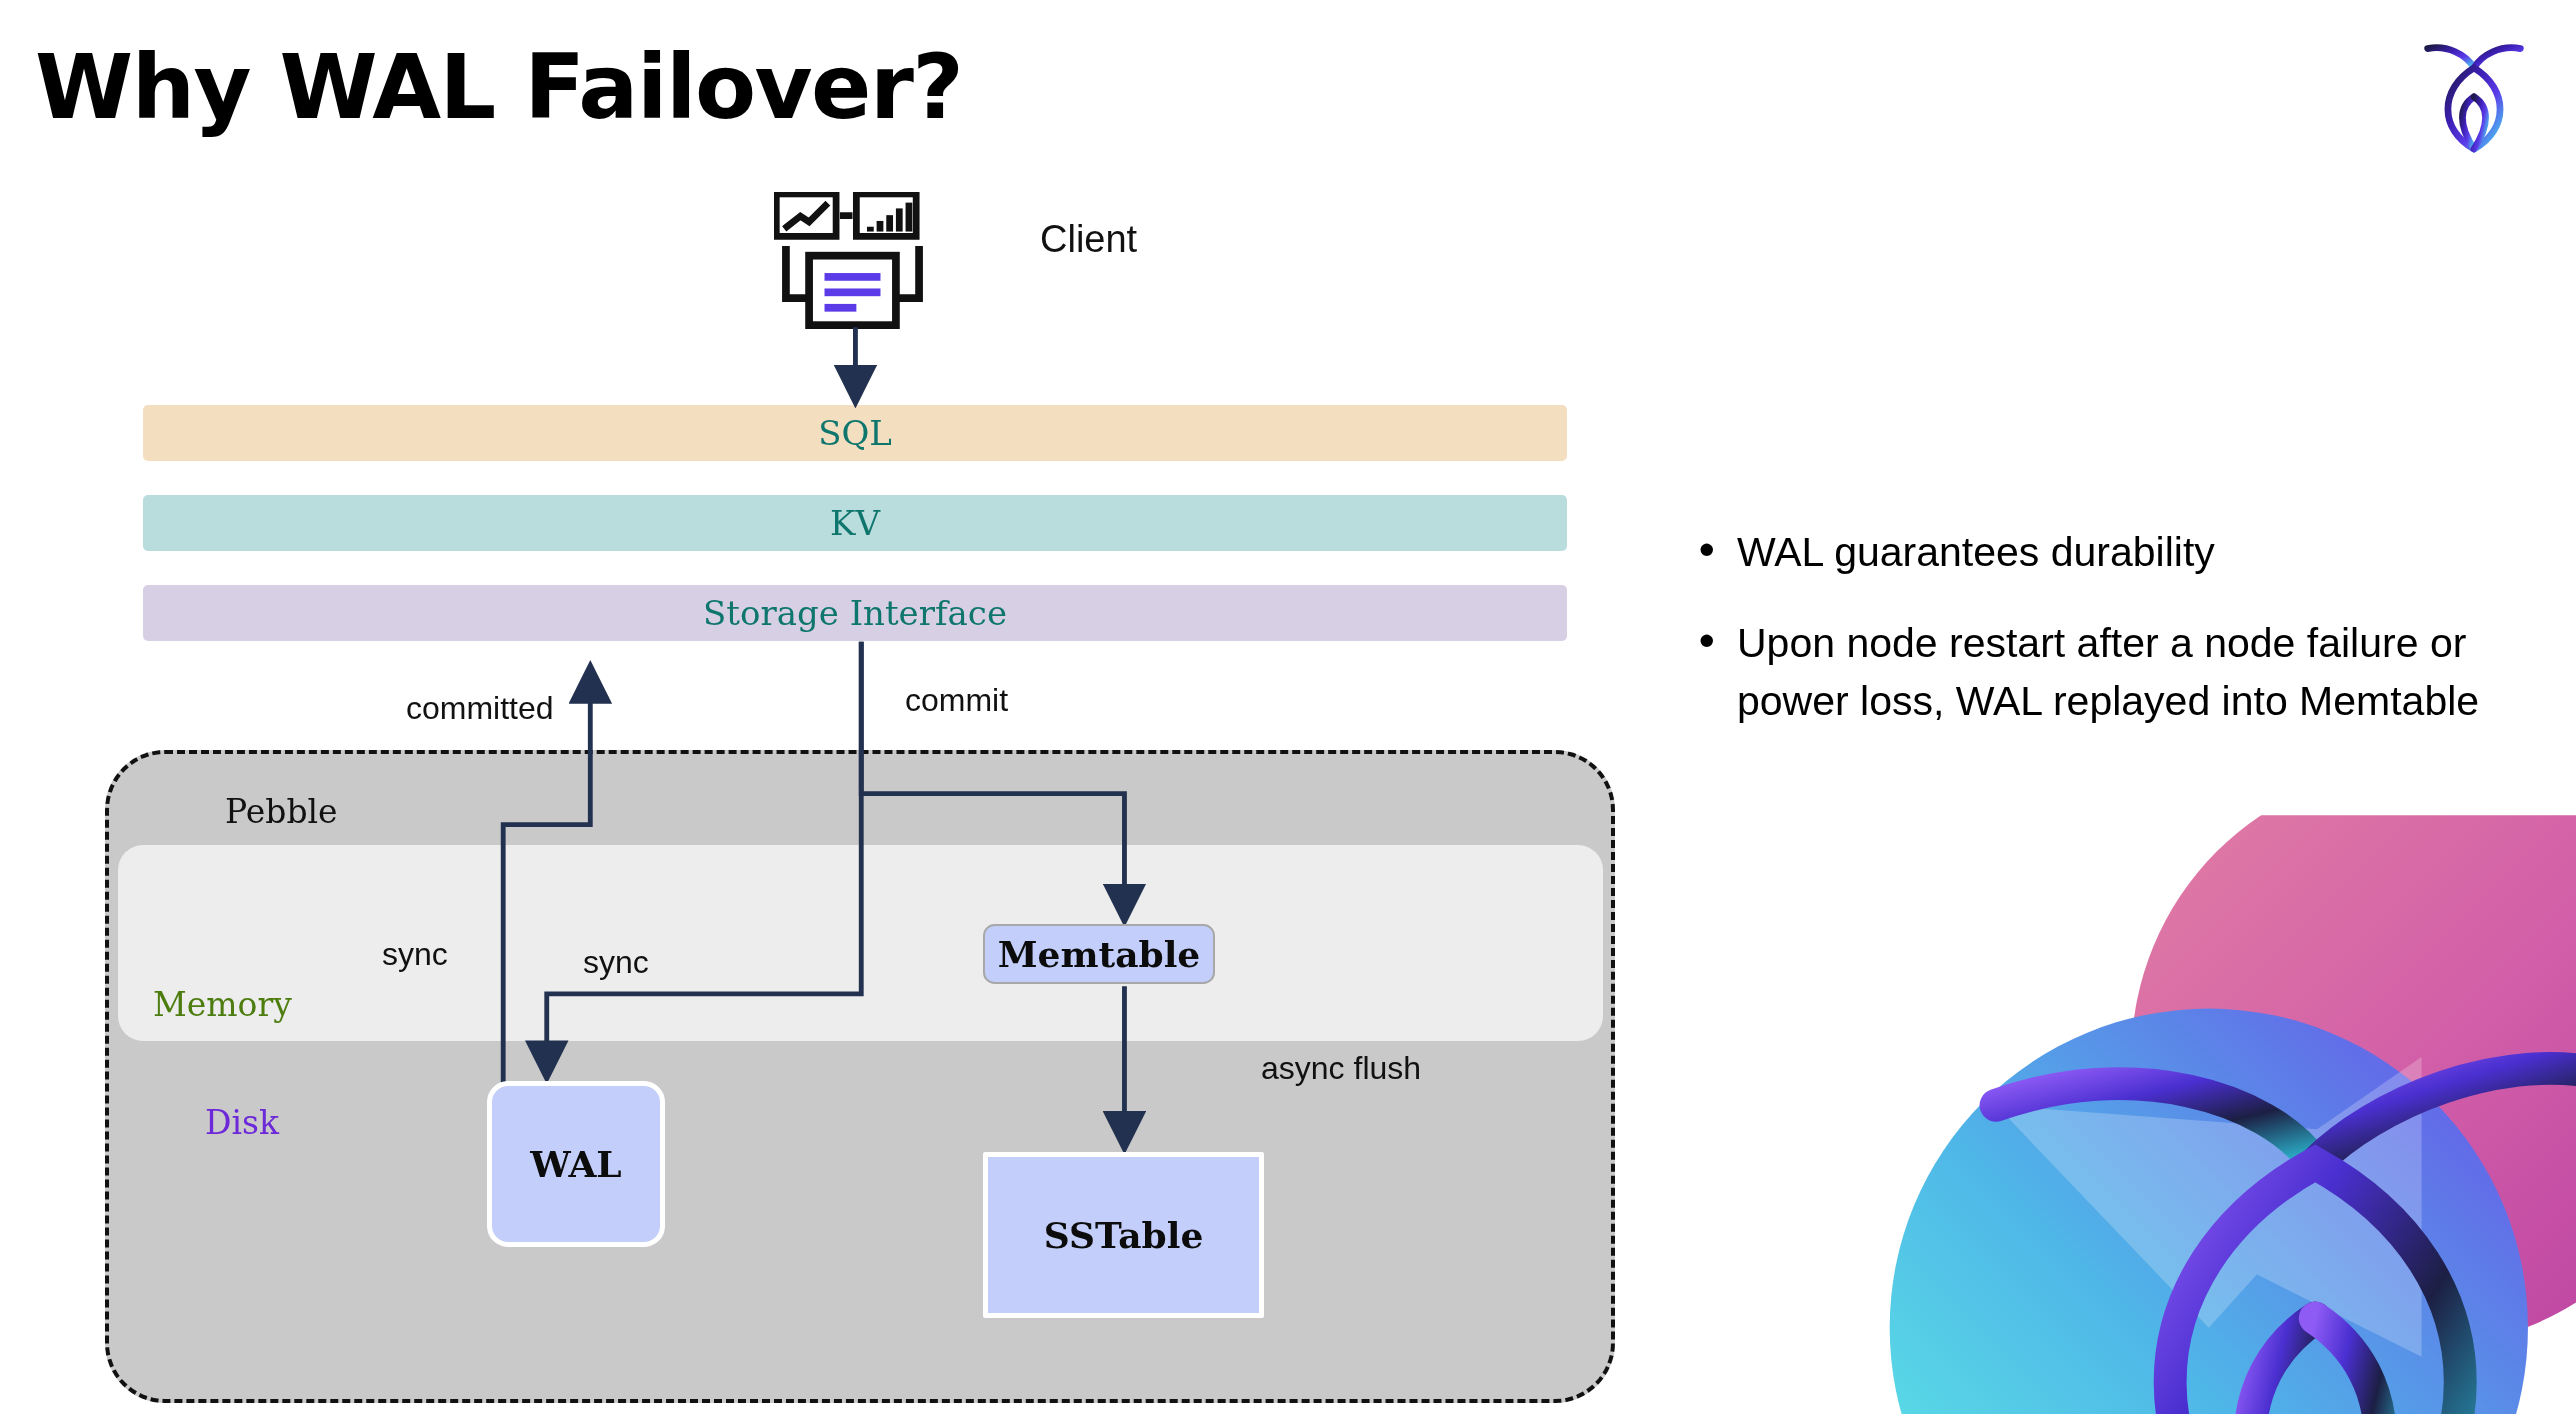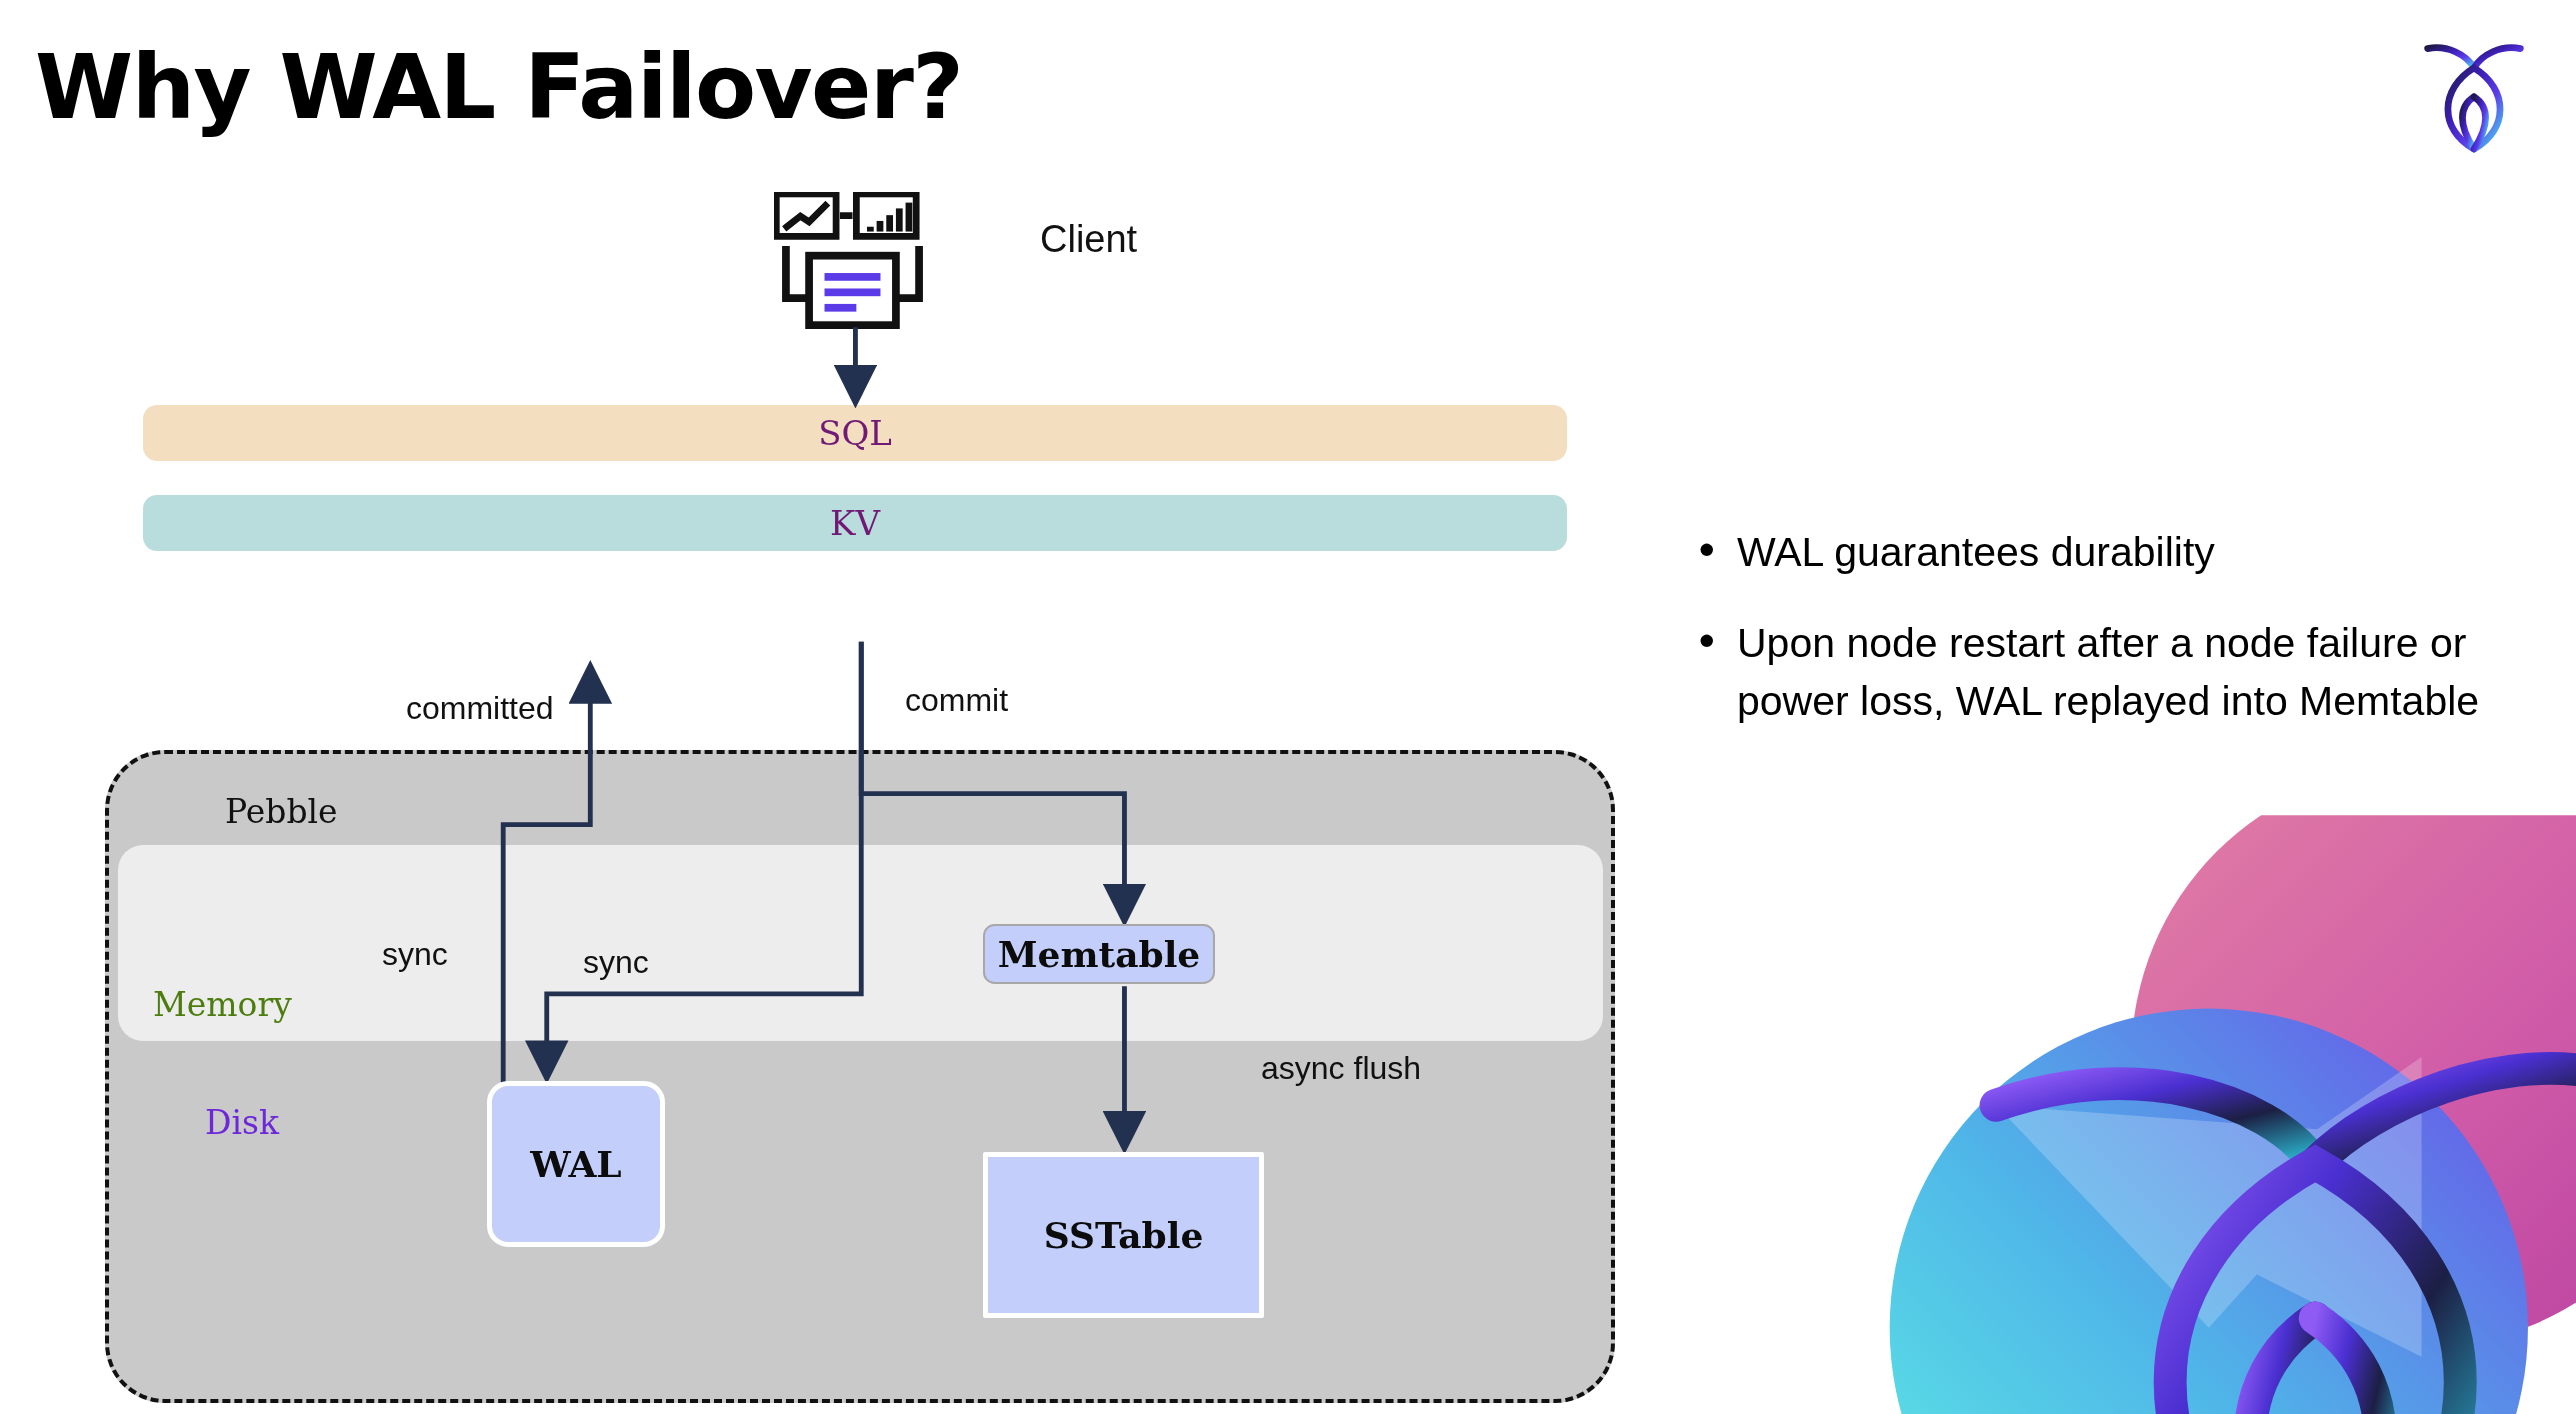--- a/index.html
+++ b/index.html
@@ -49,27 +49,27 @@
     color: #111111;
     font-family: "Liberation Sans", sans-serif;
   }
 
   
   .layer-bar {
     position: absolute;
     left: 143px;
     width: 1424px;
     height: 56px;
-    border-radius: 14px;
+    border-radius: 5px;
     display: flex;
     align-items: center;
     justify-content: center;
     font-family: "DejaVu Serif", serif;
     font-size: 34px;
-    color: #701a75;
+    color: #0f766e;
   }
   #bar-sql     { top: 405px; background: #F4DEC0; }
   #bar-kv      { top: 495px; background: #B9DCDD; }
   #bar-storage { top: 585px; background: #D7D0E5; }
 
   
   #pebble-box {
     position: absolute;
     left: 105px; top: 750px;
     width: 1510px; height: 653px;
@@ -252,20 +252,23 @@
       <rect x="52" y="116" width="33" height="8" fill="#5B3BE8"></rect>
     </svg>
   </div>
   <div id="client-label">Client</div>
 
   <div class="layer-bar" id="bar-sql">
     <span>SQL</span>
   </div>
   <div class="layer-bar" id="bar-kv">
     <span>KV</span>
+  </div>
+  <div class="layer-bar" id="bar-storage">
+    <span>Storage Interface</span>
   </div>
 
   <div id="pebble-box"></div>
   <div id="memory-band"></div>
   <div id="pebble-label">Pebble</div>
   <div id="memory-label">Memory</div>
   <div id="disk-label">Disk</div>
 
   <svg id="edges" viewBox="0 0 2662 1462">
     <defs>

